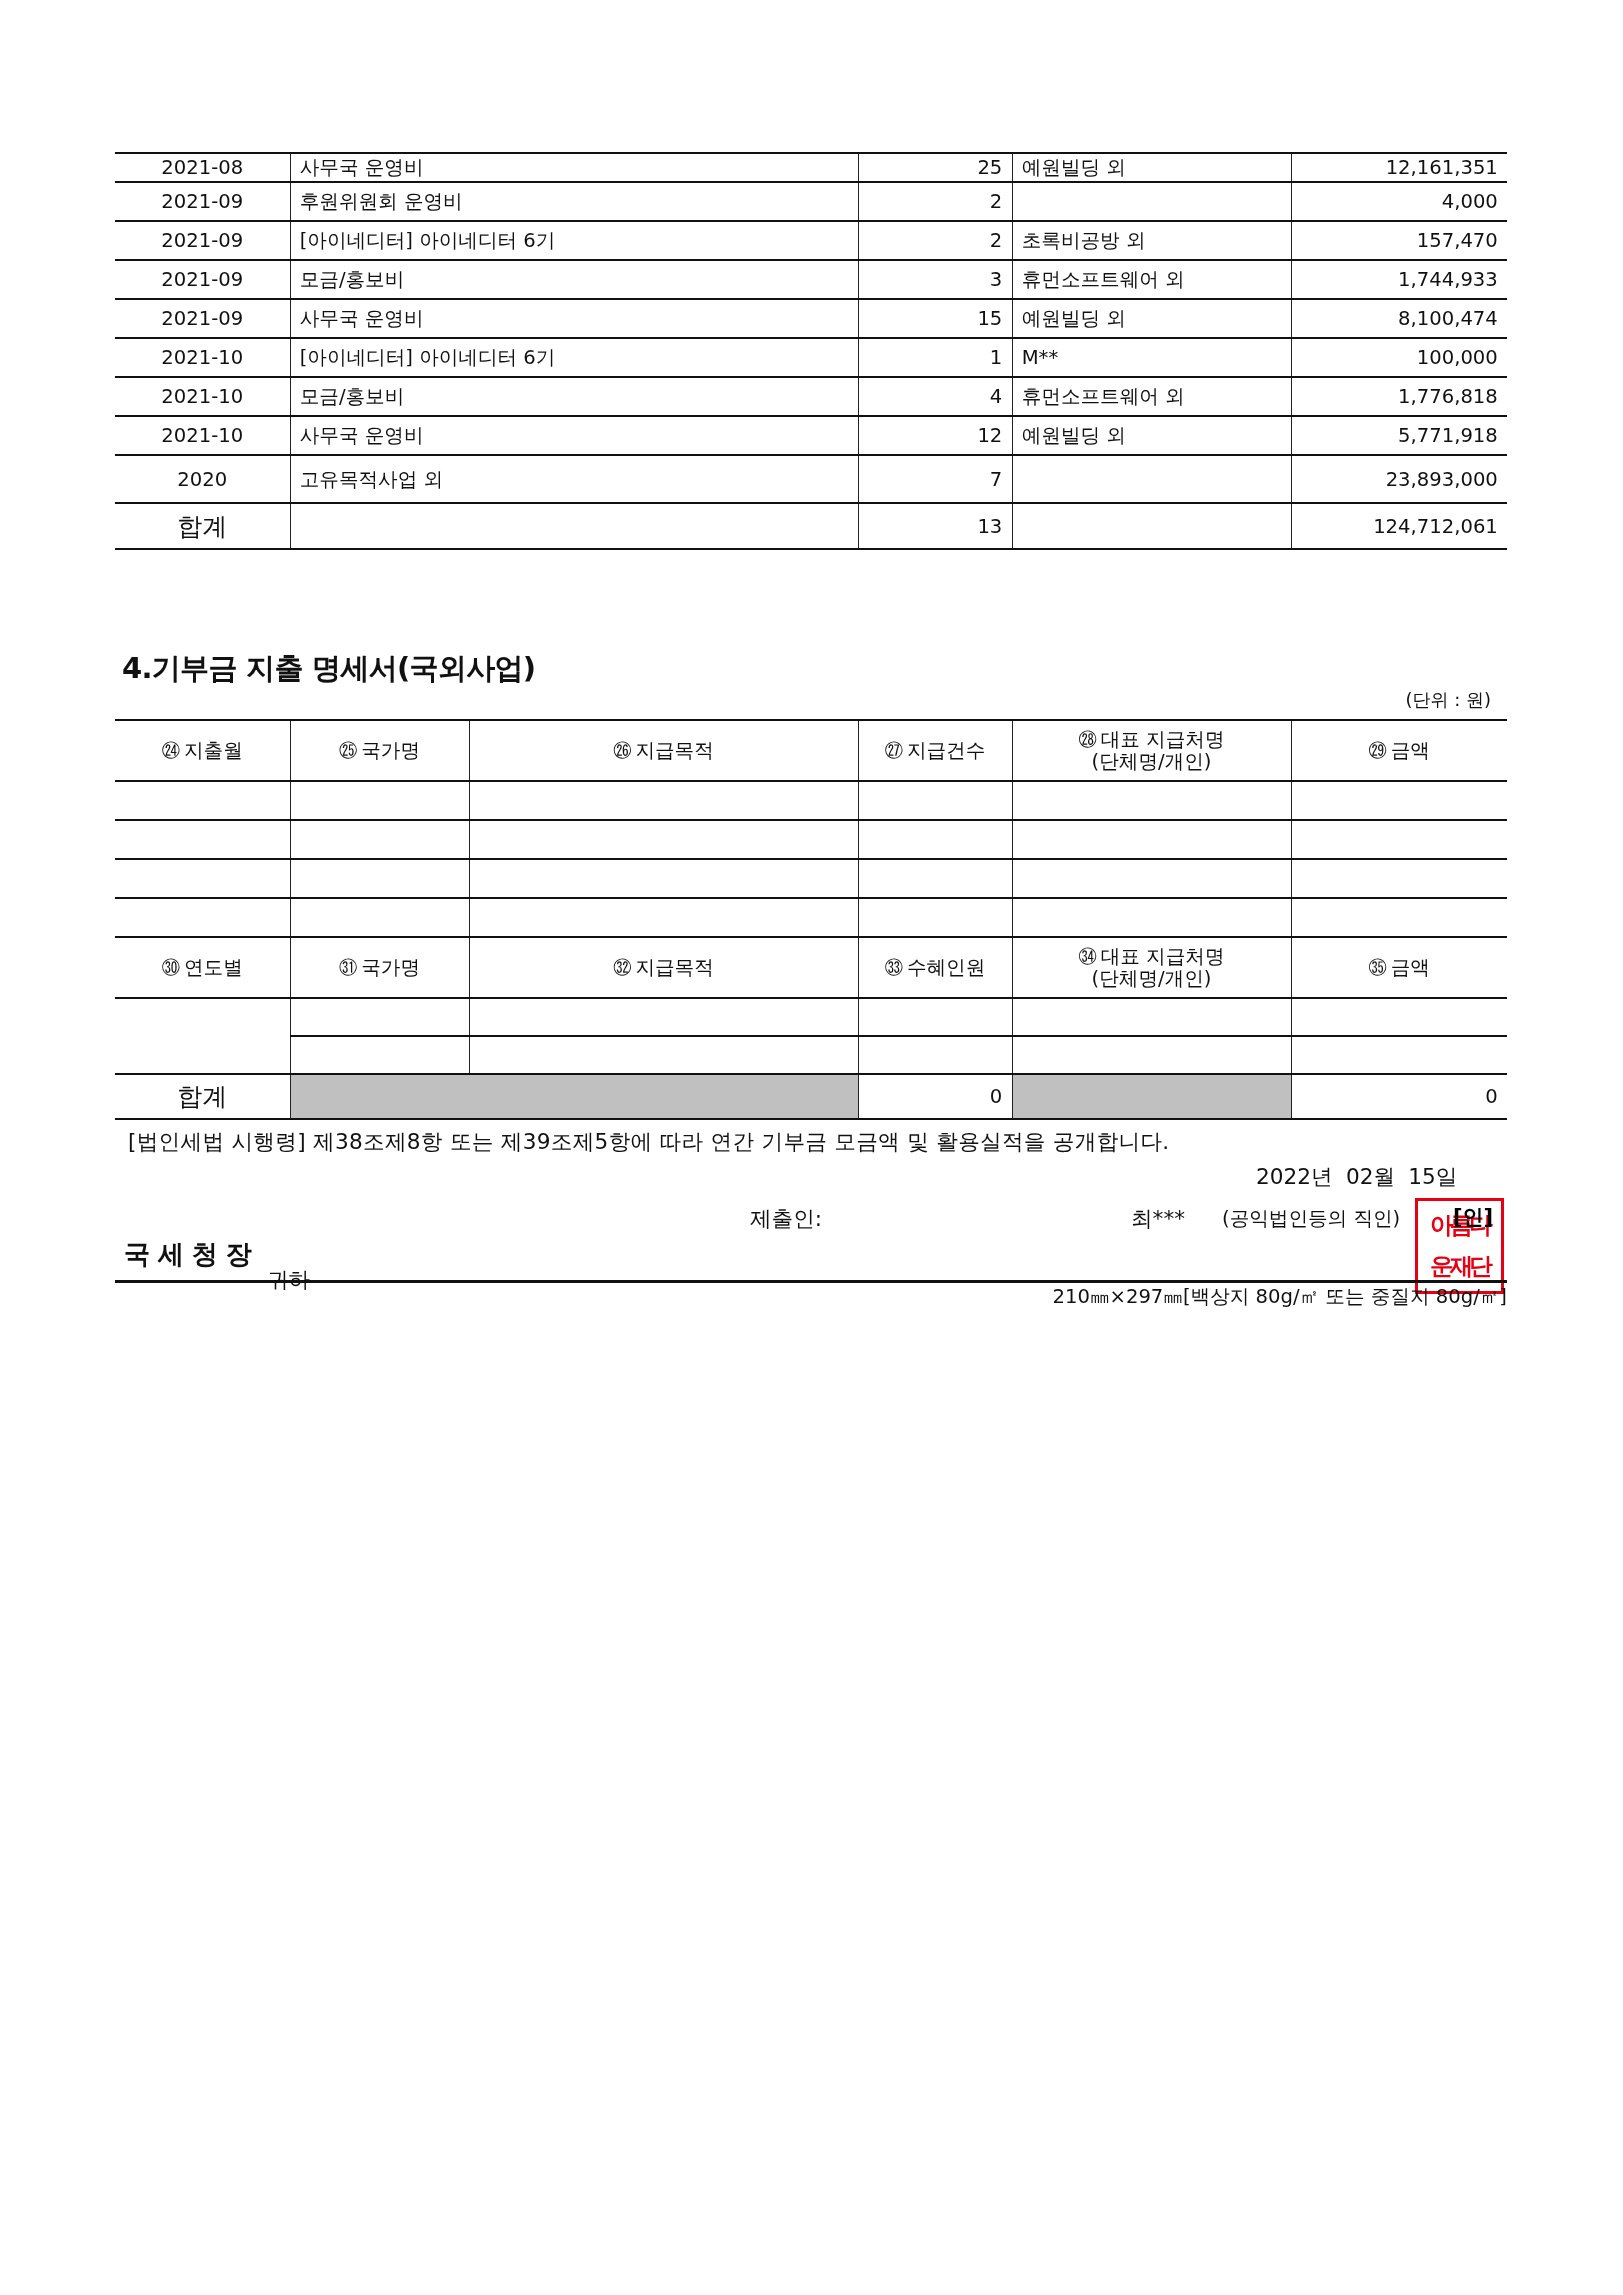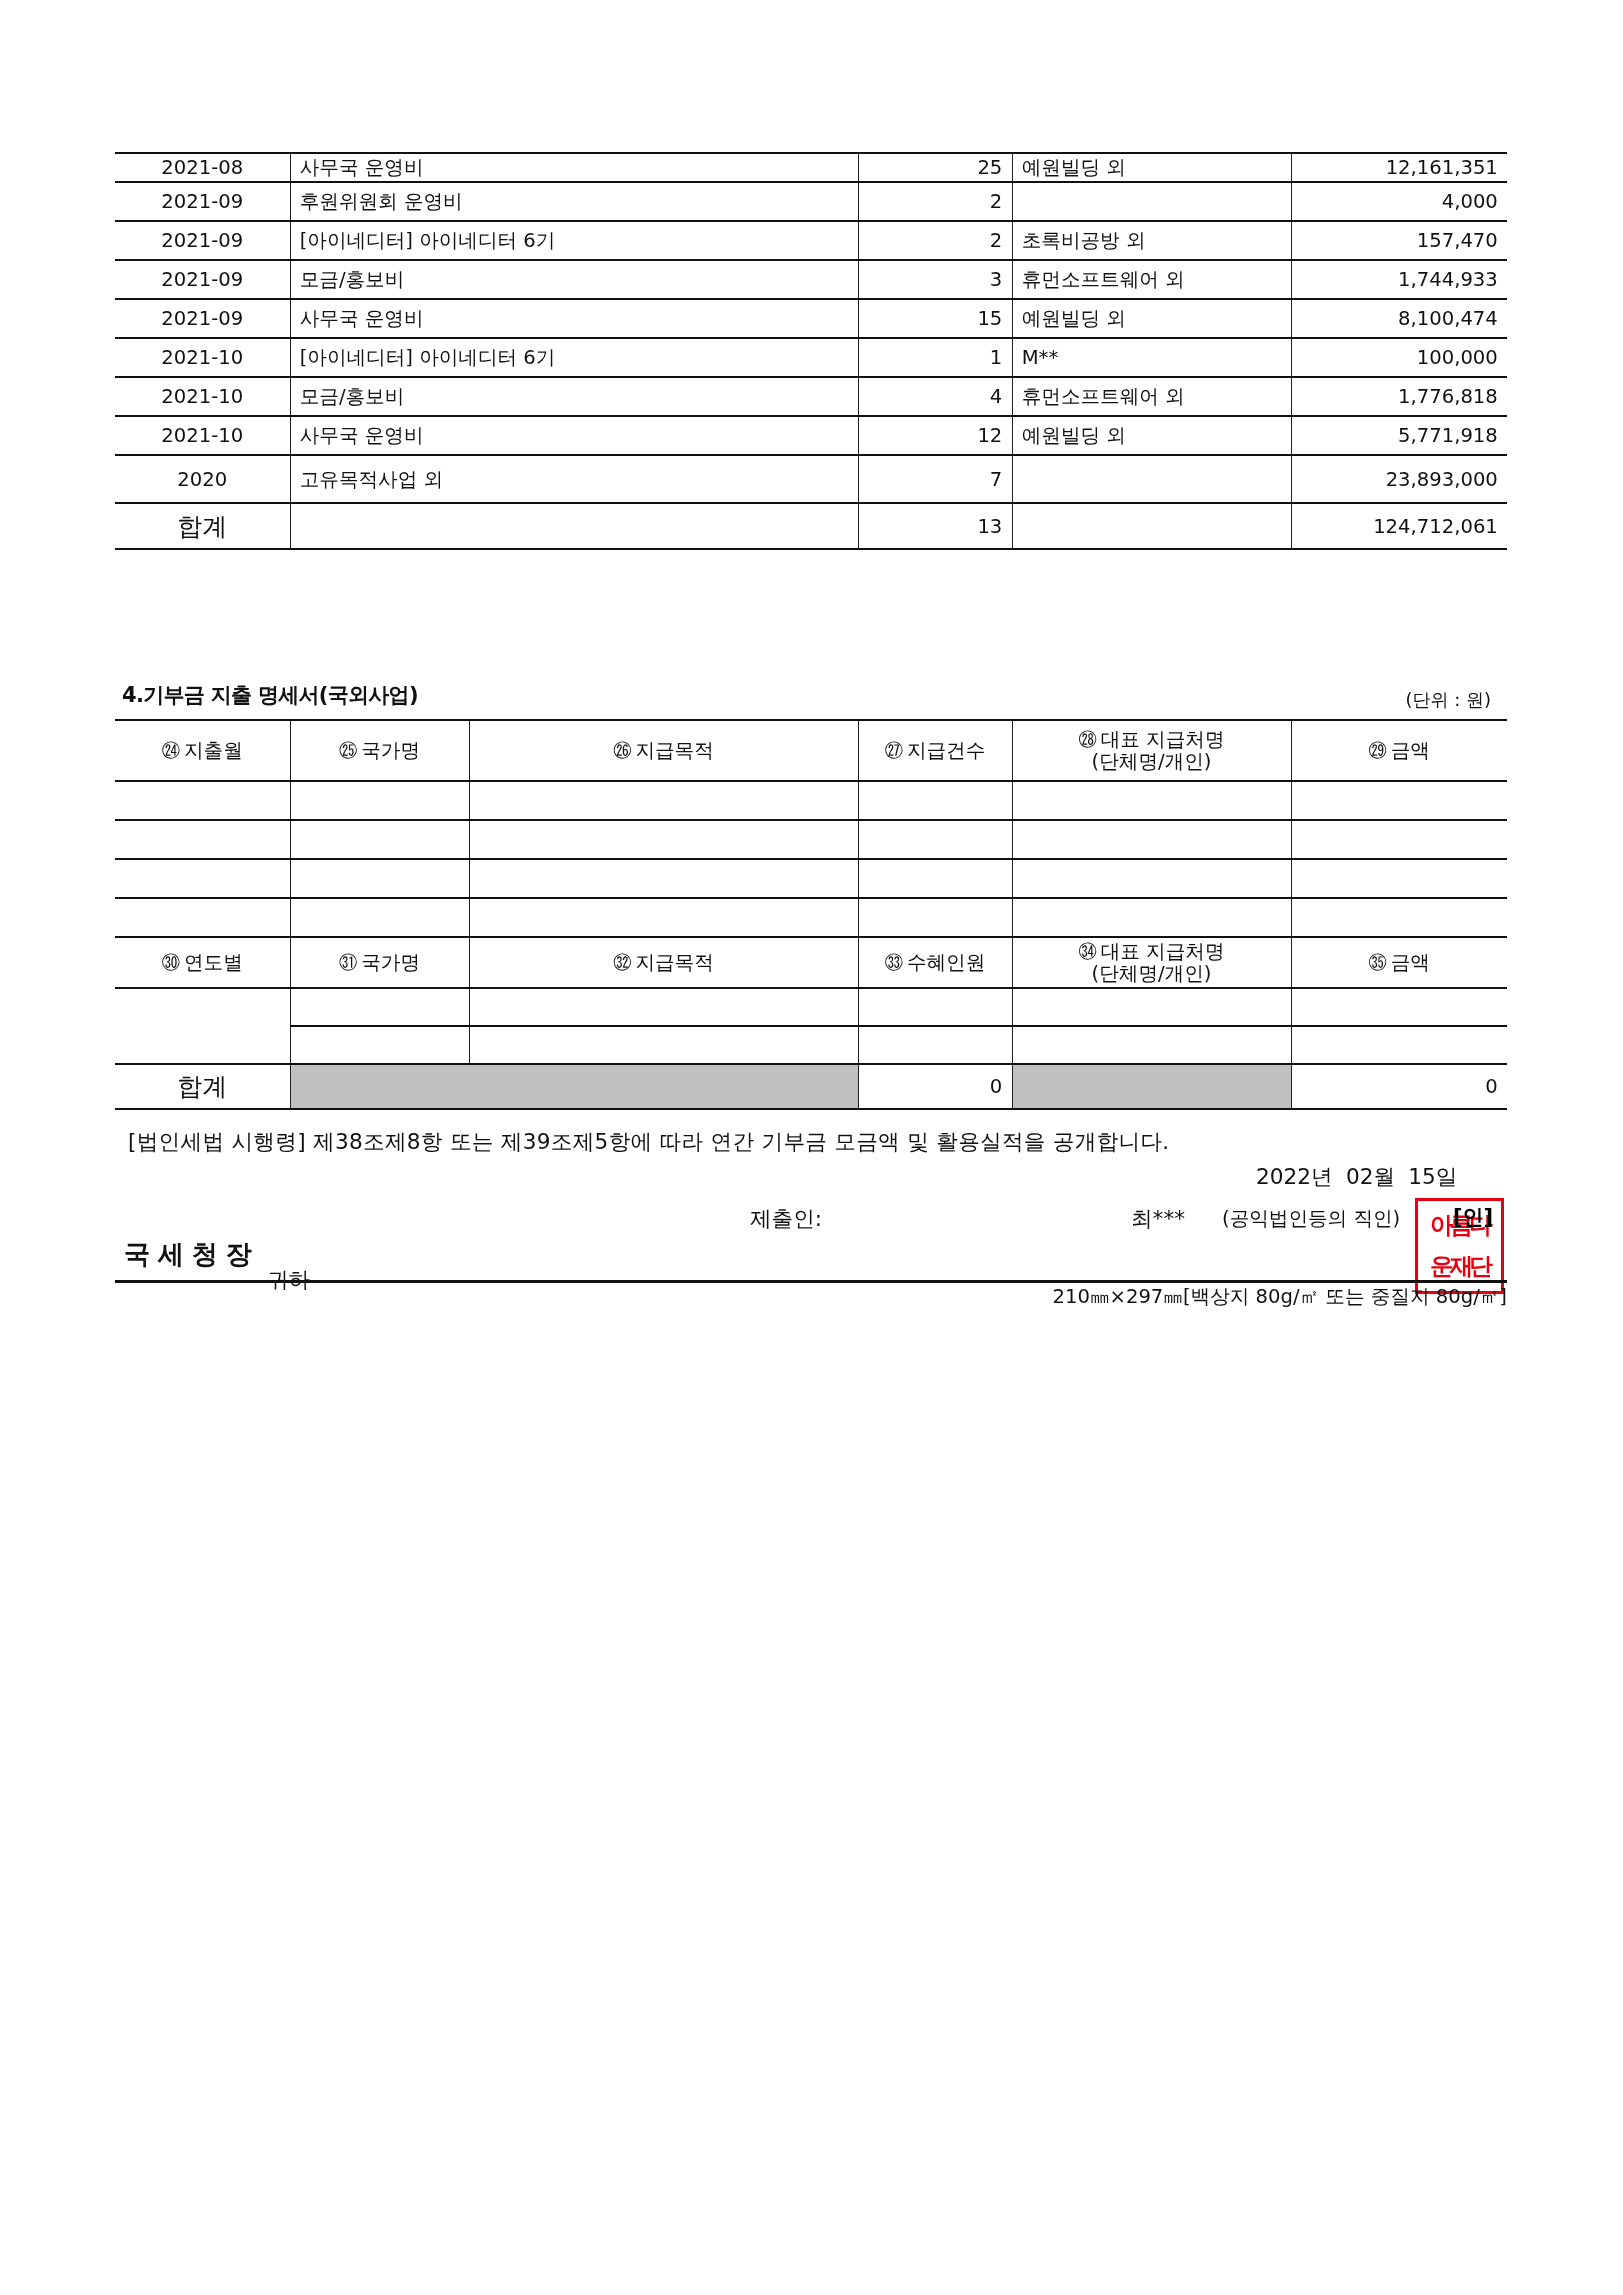--- a/index.html
+++ b/index.html
@@ -9,21 +9,21 @@
   table.grid td { border-left: 1.3px solid #222; border-right: 1.3px solid #222; border-top: 2px solid #111; border-bottom: 2px solid #111; padding: 0 9.2px; white-space: nowrap; overflow: hidden; }
   table.grid tr > td:first-child { border-left: none; }
   table.grid tr > td:last-child { border-right: none; }
   td.c { text-align: center; }
   td.r { text-align: right; }
   td.l { text-align: left; }
   td.hdr { text-align: center; line-height: 22px; }
   td.total-label { text-align: center; font-size: 25px; }
   td.shade { background: #c0c0c0; }
   .circ { display: inline-block; font-size: 18.3px; margin-right: 3.9px; }
-  .section-title { left: 122px; top: 649px; font-size: 21px; font-weight: bold; letter-spacing: -0.7px; margin-top: 32px; }
+  .section-title { left: 122px; top: 649px; font-size: 29px; font-weight: bold; letter-spacing: -0.7px; }
   .unit { right: 132px; top: 688px; font-size: 18px; }
   .notice { left: 128px; top: 1127px; font-size: 21.6px; letter-spacing: 0.3px; }
   .date { left: 1256px; top: 1162px; font-size: 21.6px; word-spacing: 6.5px; }
   .submitter-label { left: 750px; top: 1204px; font-size: 21.6px; }
   .submitter-name { left: 1131px; top: 1204px; font-size: 21.6px; }
   .seal-note { left: 1222px; top: 1205px; font-size: 19.6px; }
   .recipient { left: 124px; top: 1237px; font-size: 26px; font-weight: bold; letter-spacing: 7.9px; }
   .recipient-suffix { left: 267px; top: 1242px; font-size: 21.6px; margin-top: 23px; }
   .bottom-rule { left: 115px; top: 1280px; width: 1392px; height: 2.6px; background: #111; }
   .paper-size { right: 116px; top: 1283px; font-size: 19.6px; }
@@ -163,21 +163,21 @@
         <td></td>
       </tr>
     <tr style="height:39px">
         <td></td>
         <td></td>
         <td></td>
         <td></td>
         <td></td>
         <td></td>
       </tr>
-    <tr style="height:51px">
+    <tr style="height:61px">
       <td class="hdr"><span class="circ">㉚</span><span>연도별</span></td>
       <td class="hdr"><span class="circ">㉛</span><span>국가명</span></td>
       <td class="hdr"><span class="circ">㉜</span><span>지급목적</span></td>
       <td class="hdr"><span class="circ">㉝</span><span>수혜인원</span></td>
       <td class="hdr"><span class="circ">㉞</span><span>대표 지급처명</span><br><span>(단체명/개인)</span></td>
       <td class="hdr"><span class="circ">㉟</span><span>금액</span></td>
     </tr>
     <tr style="height:38px">
       <td rowspan="2"></td>
       <td></td>

